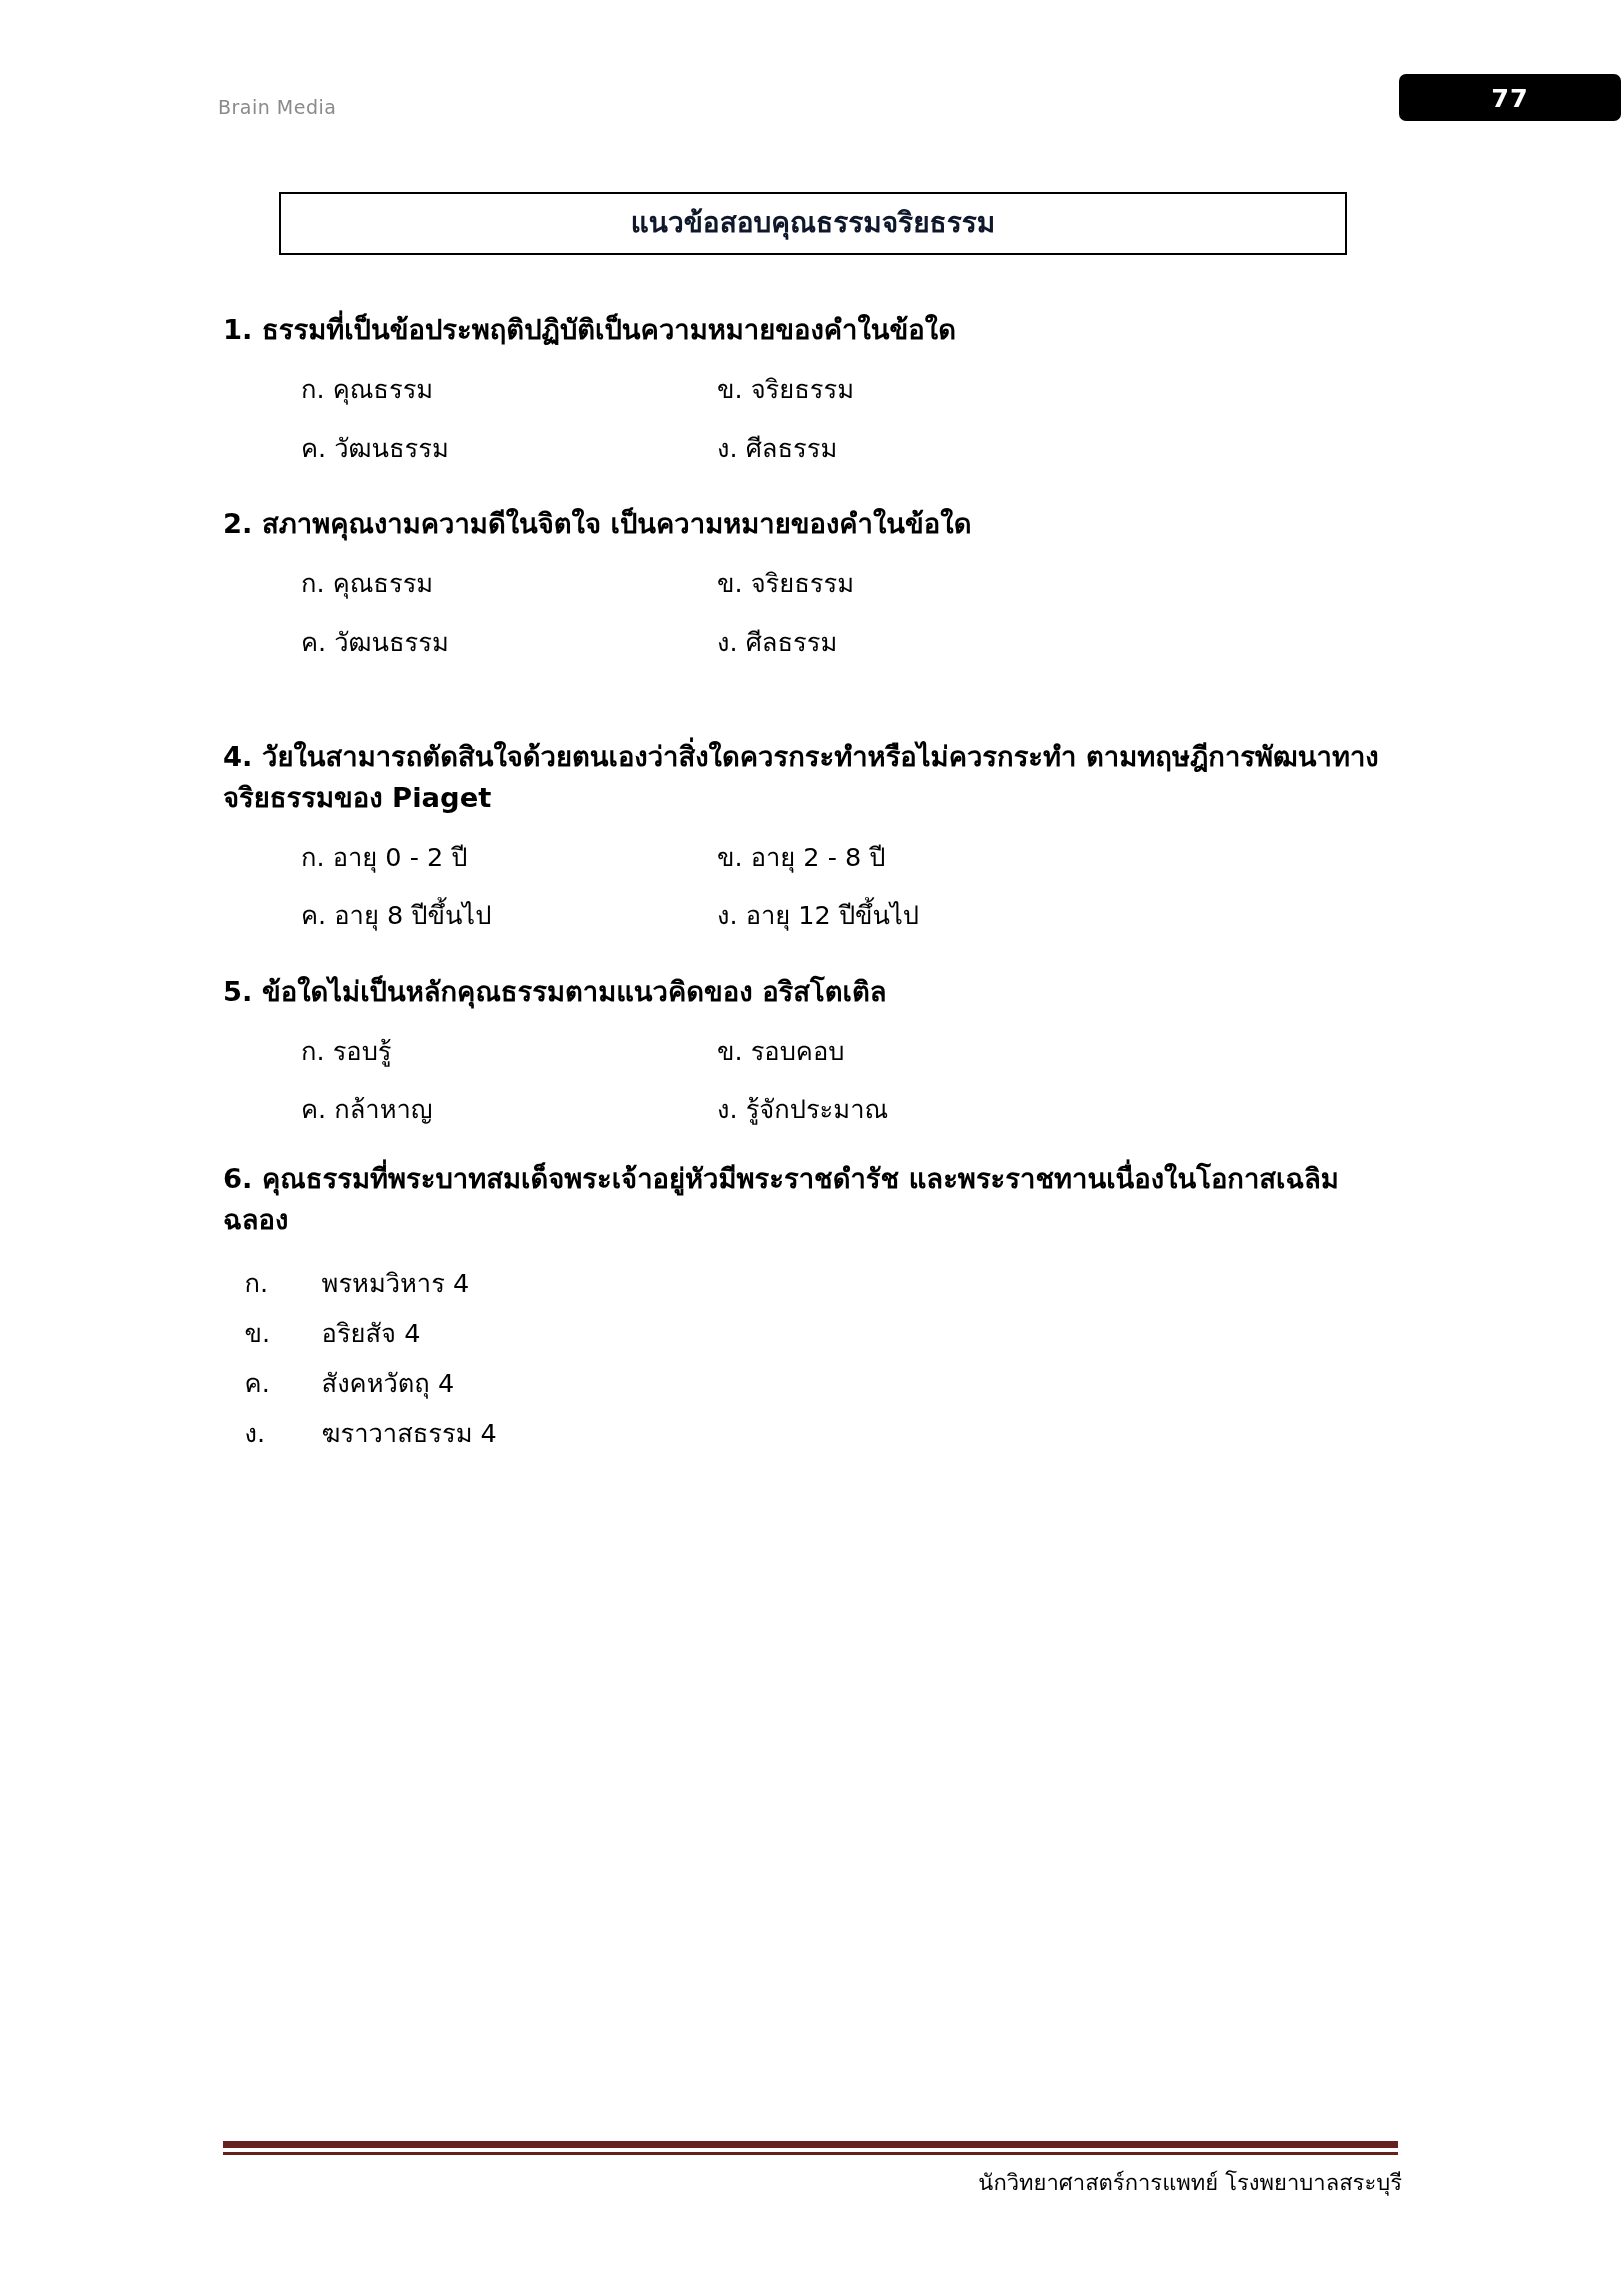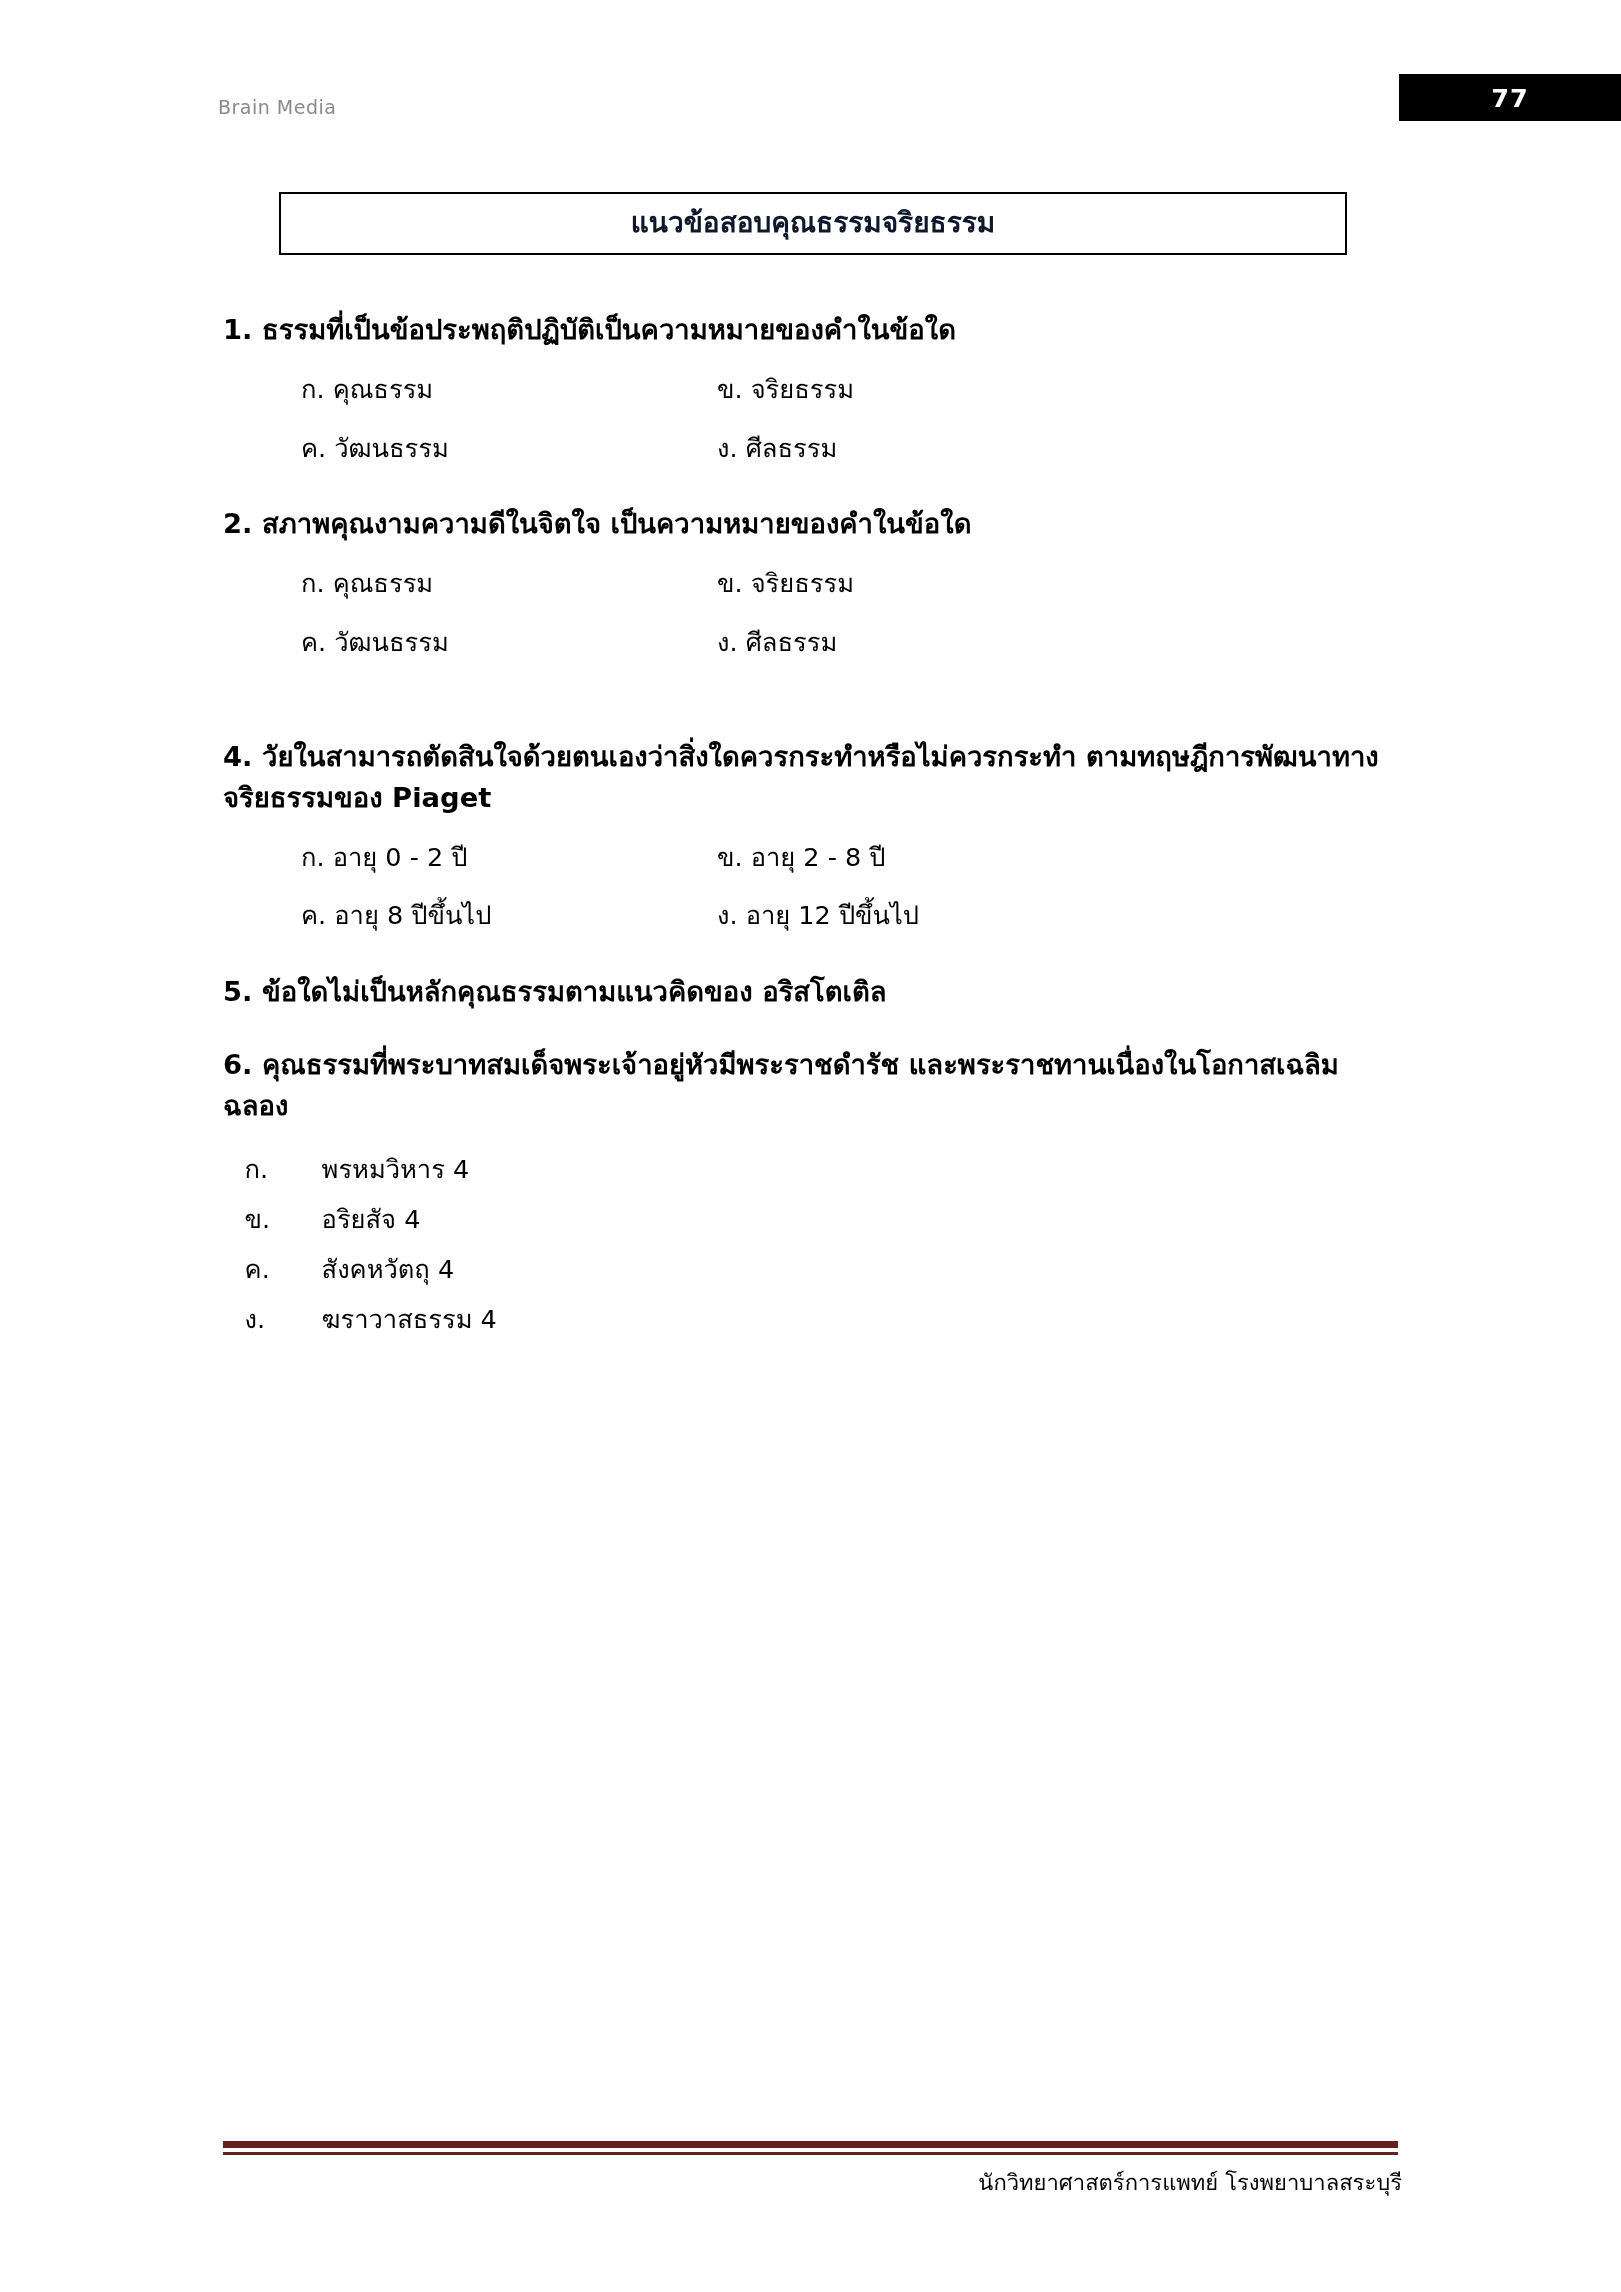--- a/index.html
+++ b/index.html
@@ -39,20 +39,21 @@
     width: 222px;
     height: 47px;
     background: #000000;
     color: #ffffff;
     display: flex;
     align-items: center;
     justify-content: center;
     font-size: 25.5px;
     font-weight: 600;
     letter-spacing: 1px;
+    border-radius: 7px;
   }
 
   
   .title-box {
     position: absolute;
     left: 279px;
     top: 192px;
     width: 1068px;
     height: 63px;
     border: 2px solid #000000;
@@ -217,20 +218,26 @@
         <div class="choice">ง. อายุ 12 ปีขึ้นไป</div>
       </div>
     </div>
 
     <div class="spacer-q"></div>
 
     <div class="question">
       <div class="q-stem">
         <span class="stem-line">5. ข้อใดไม่เป็นหลักคุณธรรมตามแนวคิดของ อริสโตเติล</span>
       </div>
+      <div class="choices-grid">
+        <div class="choice">ก. รอบรู้</div>
+        <div class="choice">ข. รอบคอบ</div>
+        <div class="choice">ค. กล้าหาญ</div>
+        <div class="choice">ง. รู้จักประมาณ</div>
+      </div>
     </div>
 
     <div class="spacer-q-small"></div>
 
     <div class="question">
       <div class="q-stem">
         <span class="stem-line">6. คุณธรรมที่พระบาทสมเด็จพระเจ้าอยู่หัวมีพระราชดำรัช และพระราชทานเนื่องในโอกาสเฉลิมฉลอง</span>
       </div>
       <div class="choices-list">
         <div class="choice-row">

